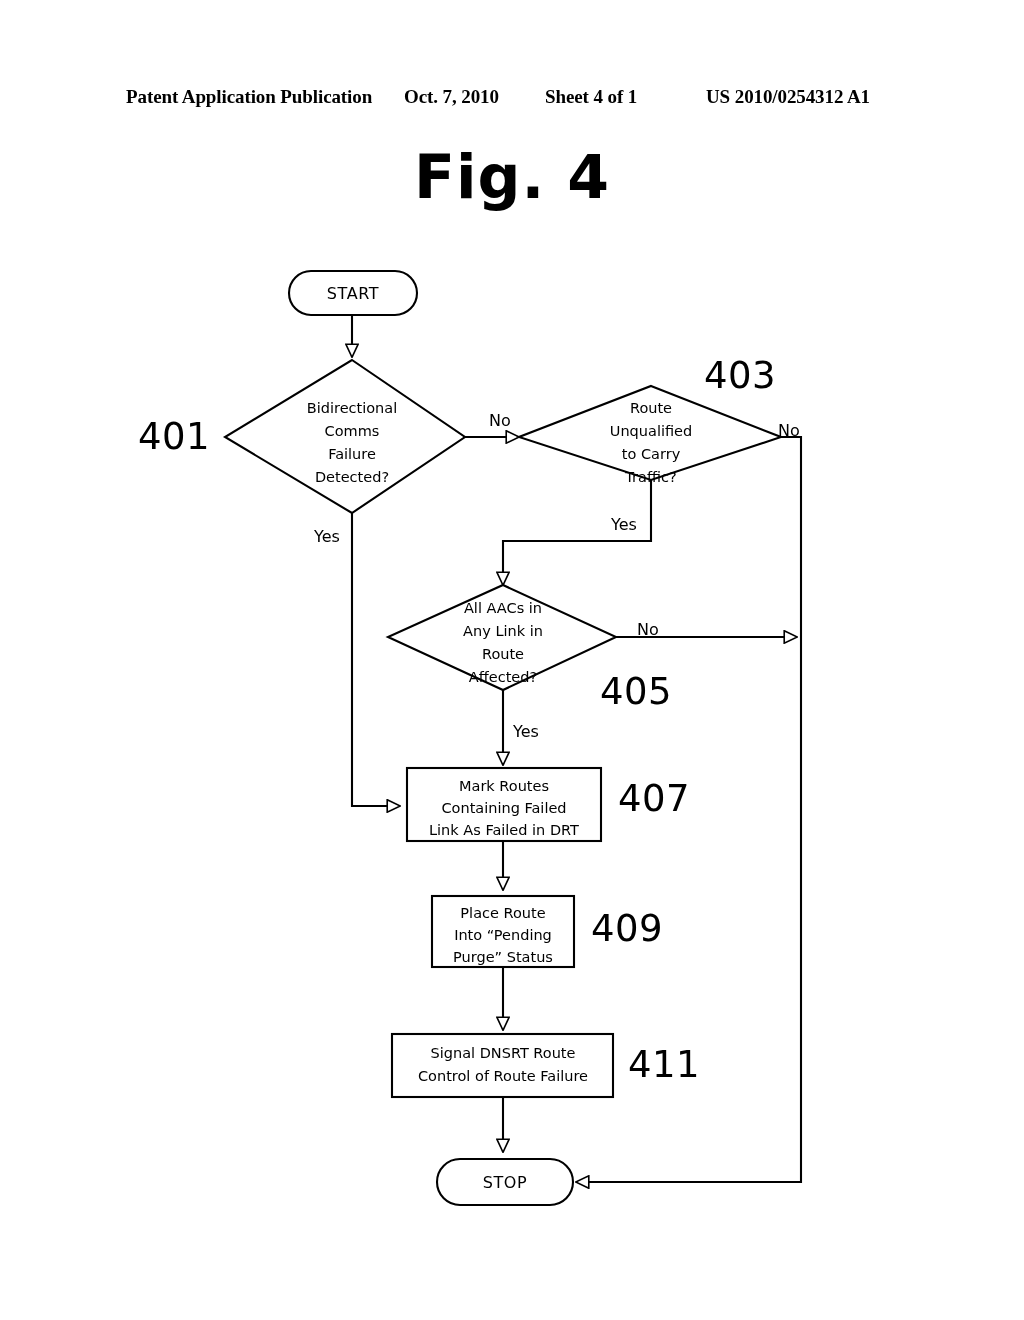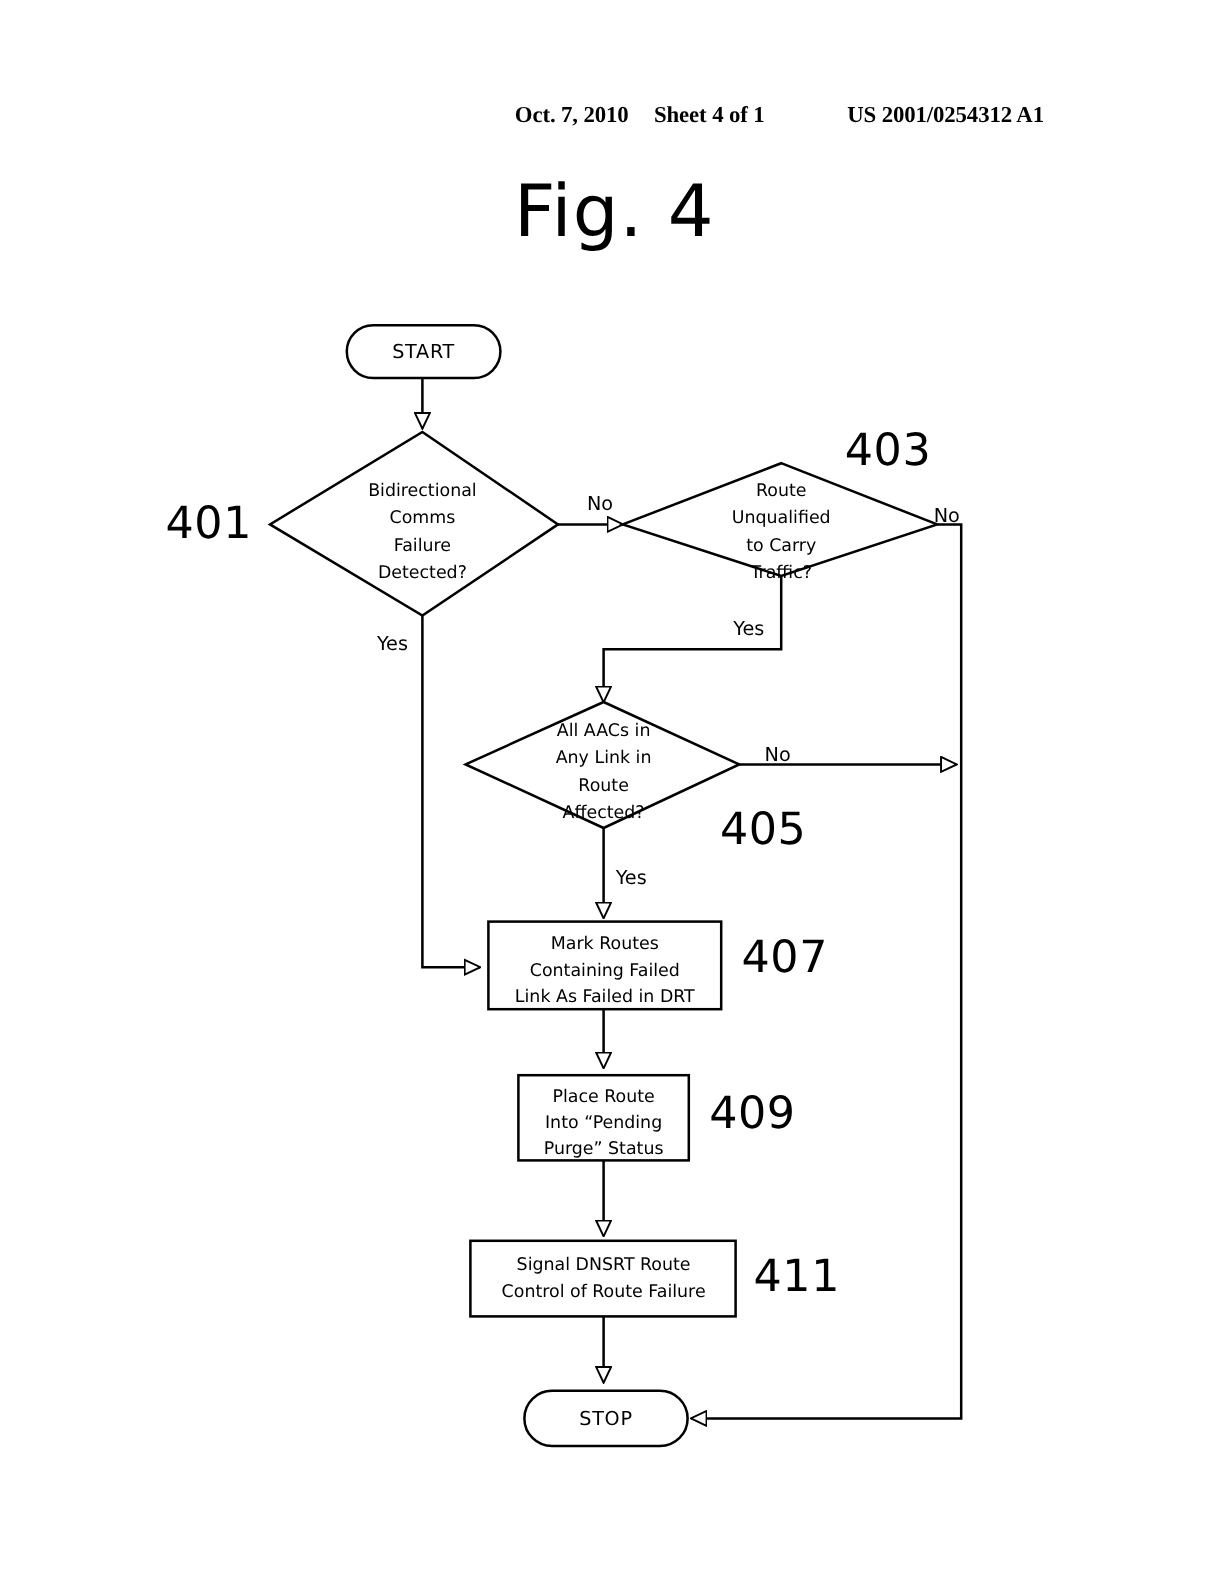--- a/index.html
+++ b/index.html
@@ -32,34 +32,34 @@
     font-weight: bold;
     font-size: 19px;
     letter-spacing: -0.1px;
     white-space: nowrap;
   }
   .header span {
     position: absolute;
     top: 0;
   }
   .hdr-pub   { left: 126px; }
-  .hdr-date  { left: 429px; }
+  .hdr-date  { left: 404px; }
   .hdr-sheet { left: 545px; }
   .hdr-num   { left: 706px; }
 
   
   .fig-title {
     position: absolute;
     top: 142px;
     left: 0;
     width: 1024px;
     text-align: center;
     font-family: "DejaVu Sans", sans-serif;
     font-size: 60px;
-    font-weight: 400;
+    font-weight: 700;
     letter-spacing: 1px;
   }
 
   
   #flow {
     position: absolute;
     top: 0;
     left: 0;
     width: 1024px;
     height: 1320px;
@@ -104,23 +104,24 @@
     dominant-baseline: middle;
     letter-spacing: 0.5px;
   }
 </style>
 </head>
 <body>
 
 <div id="page">
 
   <div class="header">
+    <span class="hdr-pub">Patent Application Publication</span>
     <span class="hdr-date">Oct. 7, 2010</span>
     <span class="hdr-sheet">Sheet 4 of 1</span>
-    <span class="hdr-num">US 2001/0254312 A1</span>
+    <span class="hdr-num">US 2010/0254312 A1</span>
   </div>
 
   <div class="fig-title">Fig. 4</div>
 
   <svg id="flow" viewBox="0 0 1024 1320">
     <defs>
       <marker id="arw" viewBox="0 0 10 10" refX="9.2" refY="5" markerWidth="7" markerHeight="7" orient="auto-start-reverse">
         <path d="M 0.5 0.8 L 9.4 5 L 0.5 9.2 z" fill="#ffffff" stroke="#000000" stroke-width="1.1"></path>
       </marker>
     </defs>

